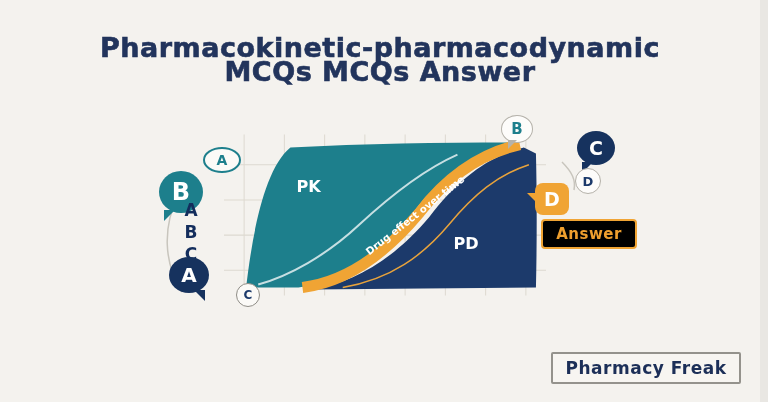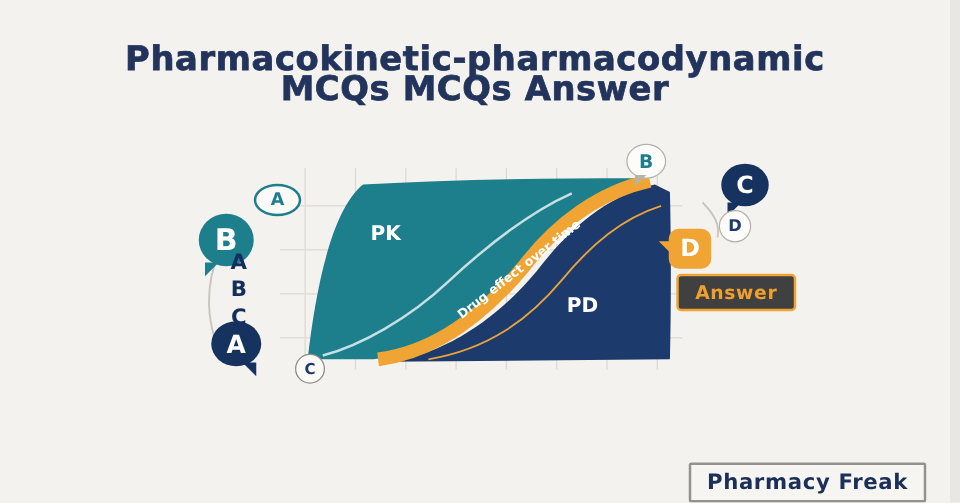--- a/index.html
+++ b/index.html
@@ -126,31 +126,31 @@
   .b-right-d::after {
     content: ""; position: absolute; left: -8px; top: 10px;
     width: 0; height: 0;
     border-right: 10px solid #f0a434; border-bottom: 10px solid transparent;
   }
 
   
   .answer-box {
     position: absolute;
     left: 541px; top: 219px; width: 96px; height: 30px;
-    background: #404040; border: 2px solid #f0a434; border-radius: 4px;
+    background: #000000; border: 2px solid #f0a434; border-radius: 4px;
     color: #ef9f2e; font-size: 15px; font-weight: bold;
     letter-spacing: 0.5px;
     display: flex; align-items: center; justify-content: center;
     box-sizing: border-box;
   }
 
   
   .brand-box {
     position: absolute;
-    left: 551px; top: 370px; width: 190px; height: 32px;
+    left: 551px; top: 352px; width: 190px; height: 32px;
     background: #f7f5f1; border: 2px solid #94928c; border-radius: 2px;
     color: #1c2f58; font-size: 17px; font-weight: bold;
     letter-spacing: 0.5px;
     display: flex; align-items: center; justify-content: center;
     box-sizing: border-box;
   }
 
   
   .deco-svg {
     position: absolute; inset: 0;

